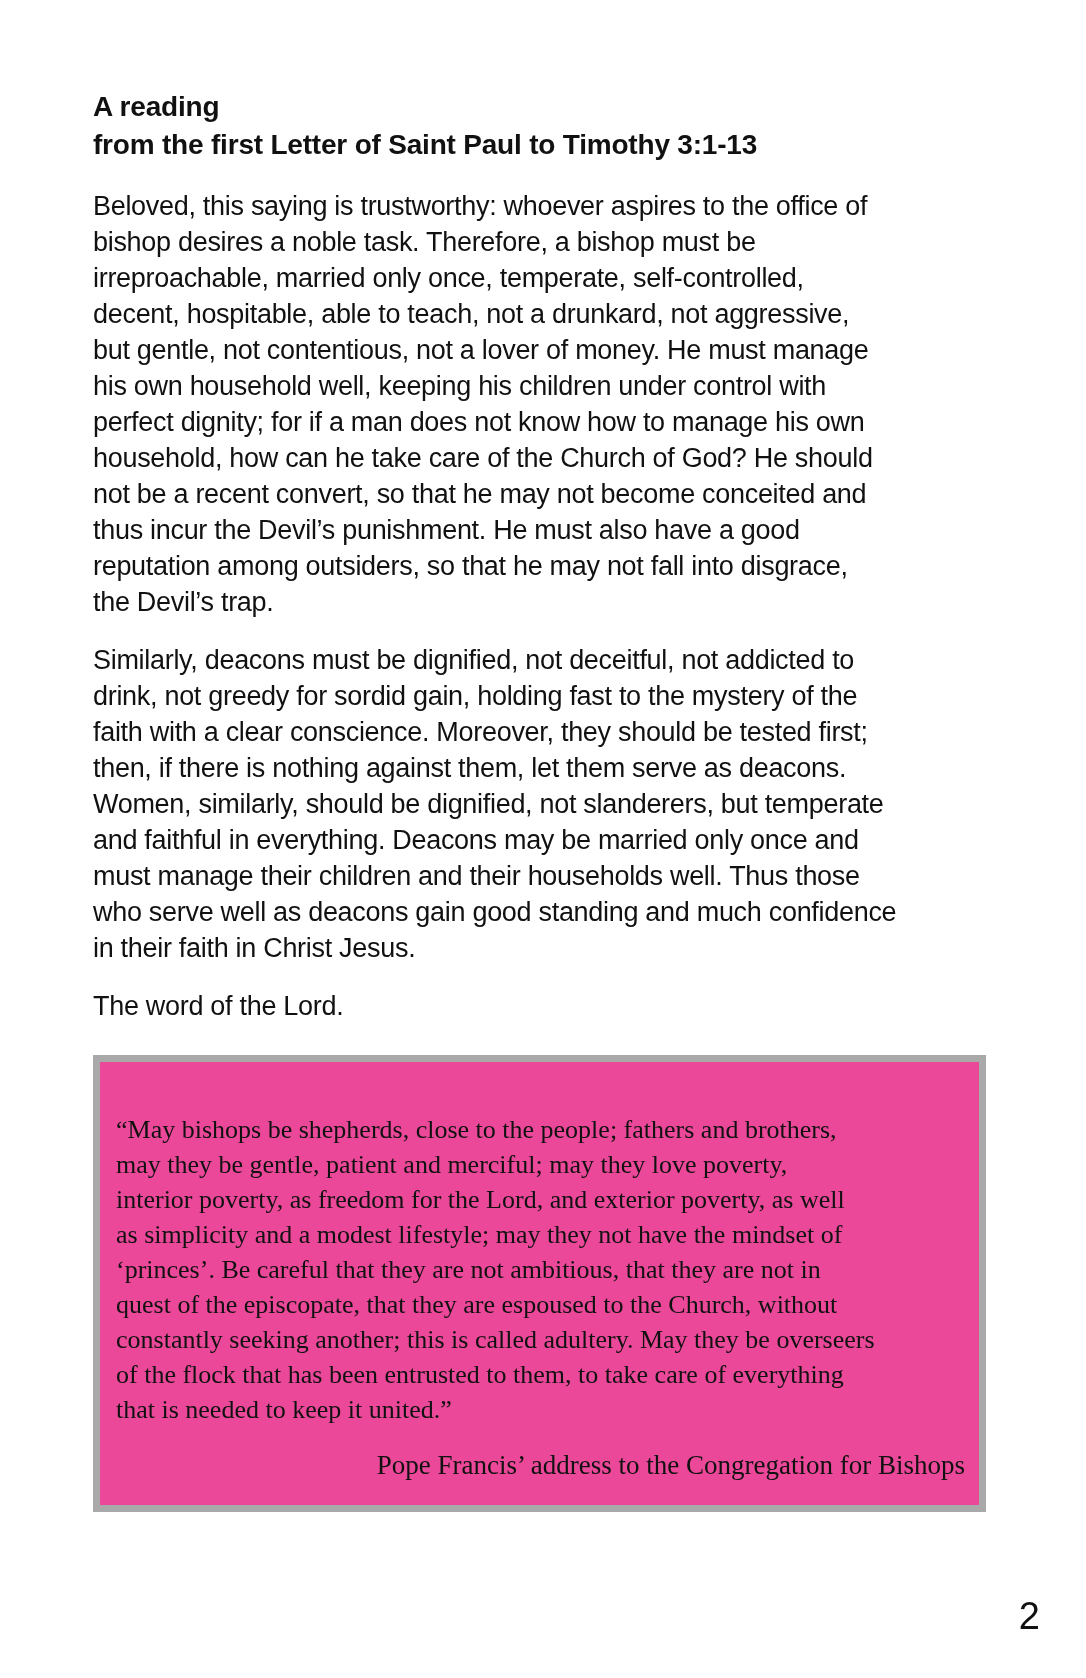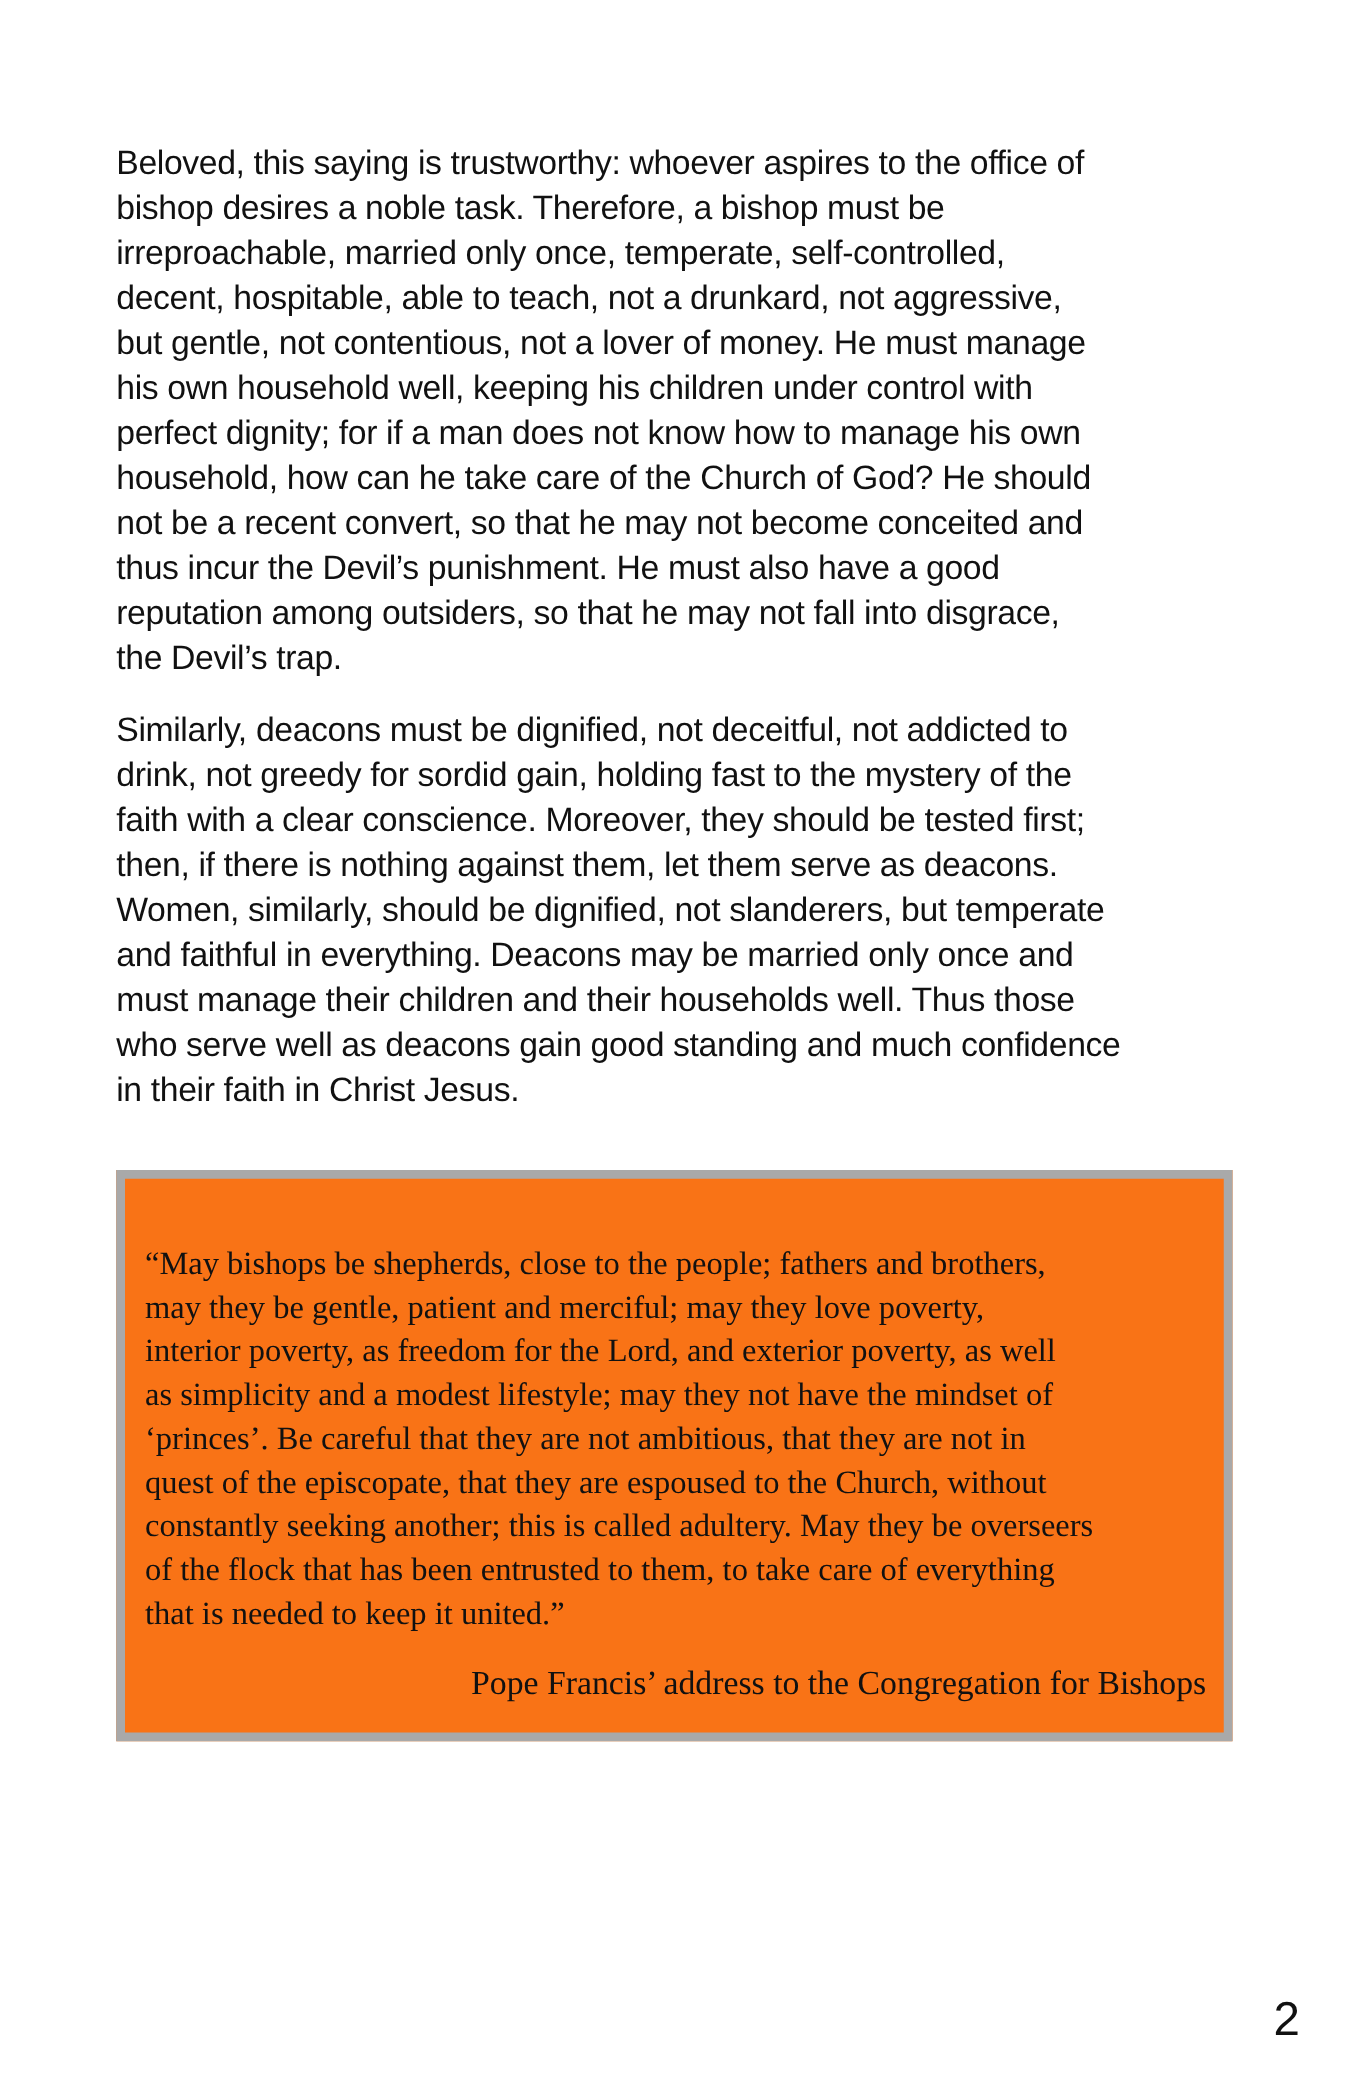--- a/index.html
+++ b/index.html
@@ -30,25 +30,25 @@
     line-height: 36px;
     width: 925px;
     white-space: pre-line;
     letter-spacing: -0.3px;
     margin: 0 0 22px 0;
   }
   .para.first {
     margin-top: 24px;
   }
   .quote-box {
-    margin-top: 46px;
+    margin-top: 31px;
     width: 893px;
     box-sizing: border-box;
     border: 7px solid #a9a9a9;
-    background: #f97316;
+    background: #ec4899;
     padding: 50px 14px 24px 16px;
     font-family: "Liberation Serif", serif;
   }
   .quote-text {
     font-size: 26px;
     line-height: 35px;
     white-space: pre-line;
     color: #111111;
   }
   .quote-attribution {
@@ -70,20 +70,24 @@
     line-height: 40px;
     font-family: "Liberation Sans", sans-serif;
     color: #111111;
   }
 </style>
 </head>
 <body>
 
 <div class="page">
 
+  <div class="heading">
+    <div>A reading</div>
+    <div>from the first Letter of Saint Paul to Timothy 3:1-13</div>
+  </div>
 
   <div class="para first">Beloved, this saying is trustworthy: whoever aspires to the office of
 bishop desires a noble task. Therefore, a bishop must be
 irreproachable, married only once, temperate, self-controlled,
 decent, hospitable, able to teach, not a drunkard, not aggressive,
 but gentle, not contentious, not a lover of money. He must manage
 his own household well, keeping his children under control with
 perfect dignity; for if a man does not know how to manage his own
 household, how can he take care of the Church of God? He should
 not be a recent convert, so that he may not become conceited and
@@ -94,20 +98,21 @@
   <div class="para">Similarly, deacons must be dignified, not deceitful, not addicted to
 drink, not greedy for sordid gain, holding fast to the mystery of the
 faith with a clear conscience. Moreover, they should be tested first;
 then, if there is nothing against them, let them serve as deacons.
 Women, similarly, should be dignified, not slanderers, but temperate
 and faithful in everything. Deacons may be married only once and
 must manage their children and their households well. Thus those
 who serve well as deacons gain good standing and much confidence
 in their faith in Christ Jesus.</div>
 
+  <div class="para">The word of the Lord.</div>
 
   <div class="quote-box">
     <div class="quote-text">“May bishops be shepherds, close to the people; fathers and brothers,
 may they be gentle, patient and merciful; may they love poverty,
 interior poverty, as freedom for the Lord, and exterior poverty, as well
 as simplicity and a modest lifestyle; may they not have the mindset of
 ‘princes’. Be careful that they are not ambitious, that they are not in
 quest of the episcopate, that they are espoused to the Church, without
 constantly seeking another; this is called adultery. May they be overseers
 of the flock that has been entrusted to them, to take care of everything

